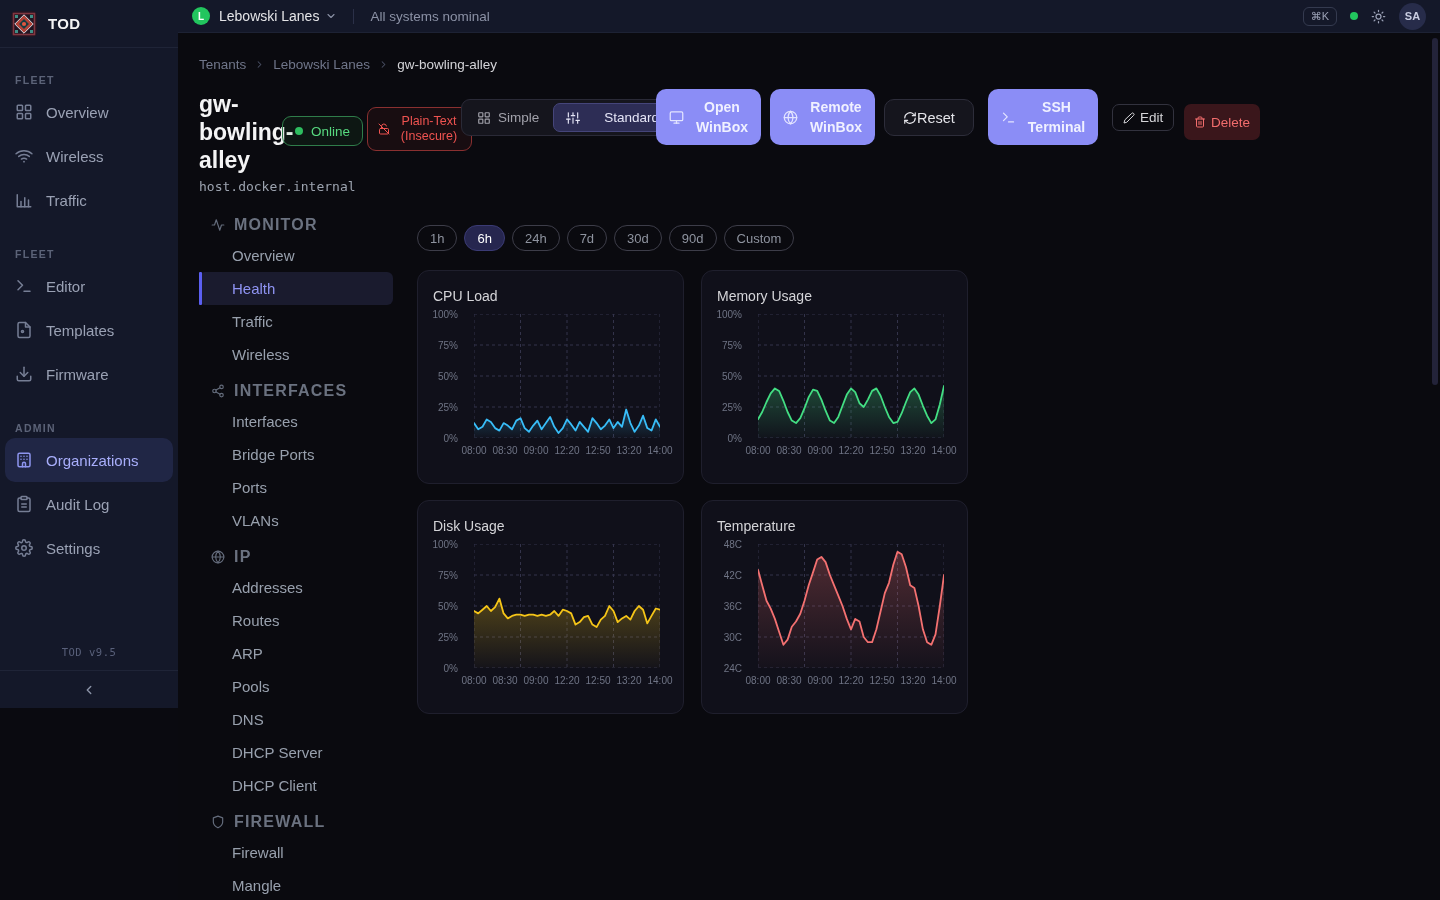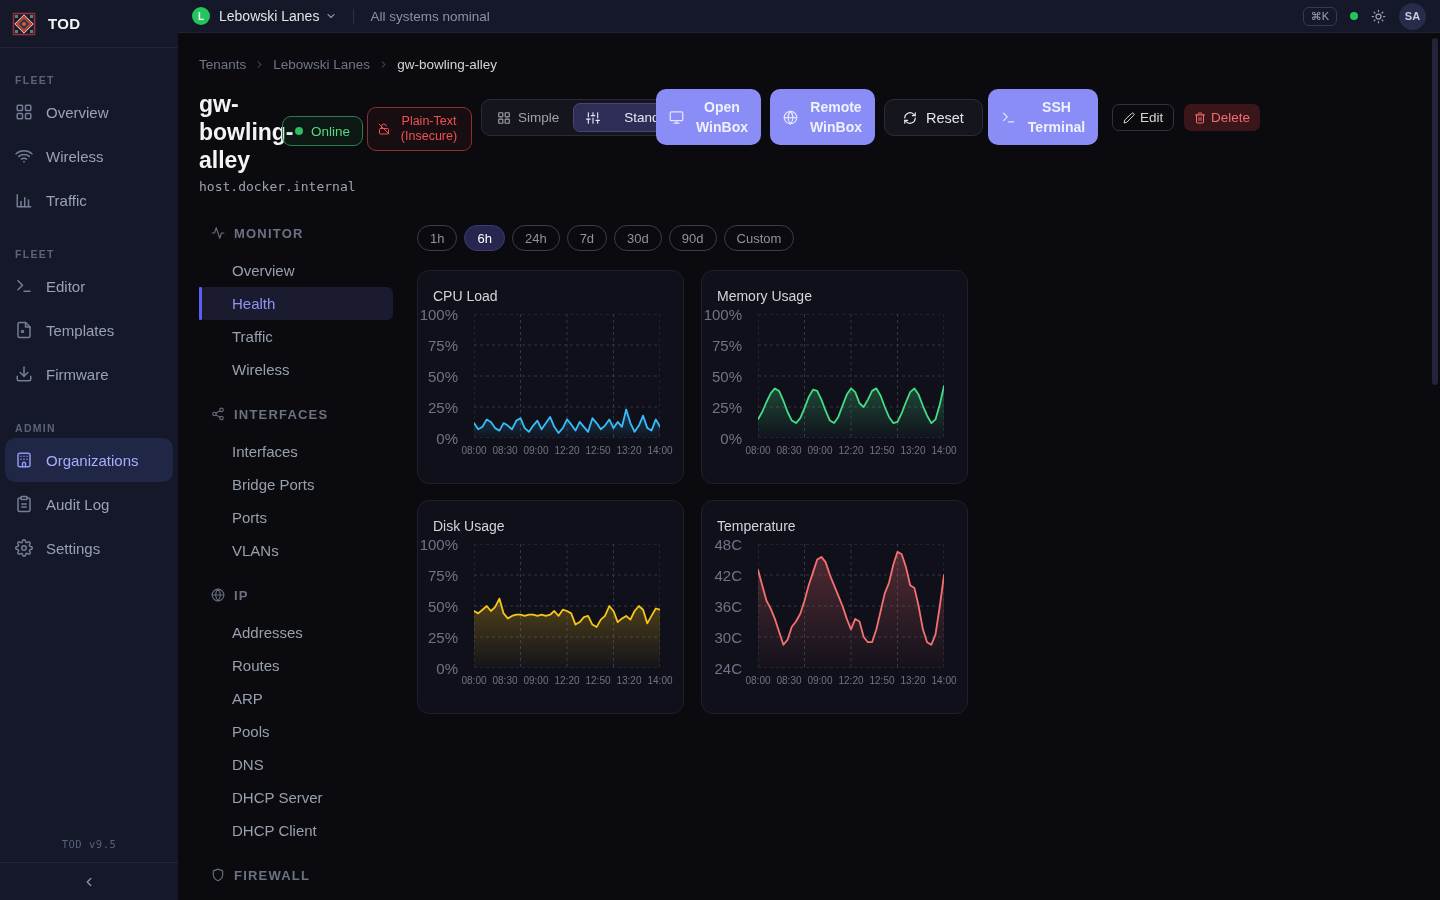--- a/index.html
+++ b/index.html
@@ -1,21 +1,21 @@
 <!DOCTYPE html>
 <html><head>
 <meta charset="utf-8">
 <style>
   *{margin:0;padding:0;box-sizing:border-box;}
   html,body{width:1440px;height:900px;overflow:hidden;}
   body{font-family:"Liberation Sans",sans-serif;background:#0a0a10;color:#e5e5ea;position:relative;}
   svg{display:block;}
 
   
-  .sidebar{position:absolute;left:0;top:0;width:178px;height:900px;background:#141829;z-index:3;display:flex;flex-direction:column;}
+  .sidebar{position:absolute;left:0;top:0;width:178px;height:708px;background:#141829;z-index:3;display:flex;flex-direction:column;}
   .side-logo{height:48px;display:flex;align-items:center;gap:11px;padding:0 11px;border-bottom:1px solid #1f2437;flex:none;}
   .logo-text{font-size:15px;font-weight:700;color:#f4f4f5;letter-spacing:.4px;}
   .side-section-label{padding:0 15px;margin:26px 0 4px;font-size:10.5px;letter-spacing:1.3px;color:#5c6378;font-weight:700;}
   .side-item{display:flex;align-items:center;gap:13px;height:44px;padding:0 15px;color:#9aa1b4;font-size:15px;cursor:pointer;}
   .side-item .icn{width:18px;height:18px;color:#767e95;flex:none;}
   .side-item.active{background:#202645;border-radius:10px;margin:0 5px;padding:0 10px;color:#a8aefb;}
   .side-item.active .icn{color:#8d95f0;}
   .side-footer{margin-top:auto;}
   .side-version{text-align:center;font-family:"DejaVu Sans Mono",monospace;font-size:10.5px;color:#59607a;padding-bottom:12px;letter-spacing:.5px;}
   .side-collapse{height:38px;border-top:1px solid #1f2437;display:flex;align-items:center;justify-content:center;color:#8b93a7;cursor:pointer;}
@@ -39,58 +39,58 @@
   .breadcrumb .sep{color:#4b5166;display:flex;}
   .breadcrumb .current{color:#d4d4d8;}
   .page-title{position:absolute;left:21px;top:57px;width:132px;font-size:23px;line-height:28px;font-weight:700;color:#f4f4f5;word-wrap:break-word;}
   .host-name{position:absolute;left:21px;top:146px;font-family:"DejaVu Sans Mono",monospace;font-size:13px;color:#9ca3af;}
 
   .badge{position:absolute;display:flex;align-items:center;border-radius:9px;font-size:13.5px;}
   .badge-online{left:104px;top:83px;height:30px;padding:0 12px;gap:8px;border:1px solid #2f7d4a;background:rgba(46,160,67,.09);color:#57d97f;}
   .badge-online .dot{width:8px;height:8px;border-radius:50%;background:#2ebd5f;}
   .badge-insecure{left:189px;top:74px;padding:6px 10px;gap:7px;border:1px solid #8a3030;background:rgba(190,45,45,.08);color:#ef5350;font-size:12.5px;line-height:15px;text-align:center;}
 
-  .segmented{position:absolute;left:283px;top:66px;height:37px;background:#15151d;border:1px solid #2a2a37;border-radius:9px;display:flex;align-items:center;padding:0 3px;gap:2px;margin-left:20px;}
+  .segmented{position:absolute;left:283px;top:66px;height:37px;background:#15151d;border:1px solid #2a2a37;border-radius:9px;display:flex;align-items:center;padding:0 3px;gap:2px;}
   .seg-item{display:flex;align-items:center;gap:7px;height:29px;padding:0 12px;border-radius:7px;font-size:13.5px;color:#a1a1aa;cursor:pointer;}
   .seg-item .icn{width:14px;height:14px;}
   .seg-item.active{background:#2d2d55;border:1px solid #45457a;color:#e6e6f7;gap:24px;}
 
   .btn{position:absolute;display:flex;align-items:center;cursor:pointer;border-radius:10px;}
   .btn-primary{background:#8b8df6;color:#f0f1ff;width:105px;height:56px;padding:0 10px 0 13px;gap:9px;font-size:14px;line-height:20px;}
   .btn-primary .icn{width:15px;height:15px;color:#e3e4ff;flex:none;}
   .btn-primary .lbl{text-align:center;flex:1;font-weight:bold;}
   .btn-open{left:478px;top:56px;}
   .btn-remote{left:592px;top:56px;}
   .btn-ssh{left:810px;top:56px;width:110px;}
-  .btn-reset{left:706px;top:66px;height:37px;padding:0 18px;gap:9px;background:#15151d;border:1px solid #2d2d3a;color:#e4e4e9;font-size:14.5px;}
+  .btn-reset{left:706px;top:66px;height:37px;padding:0 18px;background:#15151d;border:1px solid #2d2d3a;color:#e4e4e9;font-size:14.5px;}
   .btn-reset .icn{width:14px;height:14px;}
   .btn-edit{left:934px;top:71px;height:27px;padding:0 10px;gap:5px;border:1px solid #32323e;color:#d4d4d8;font-size:13.5px;border-radius:7px;}
   .btn-edit .icn{width:12px;height:12px;}
-  .btn-delete{left:1006px;top:71px;height:27px;padding:11px 10px;gap:5px;background:#3a161b;color:#f26d6d;font-size:13.5px;border-radius:7px;}
+  .btn-delete{left:1006px;top:71px;height:36px;padding:11px 10px;gap:5px;background:#3a161b;color:#f26d6d;font-size:13.5px;border-radius:7px;}
   .btn-delete .icn{width:12px;height:12px;}
 
   
   .subnav{position:absolute;left:21px;top:172px;width:194px;}
-  .subnav-group-header{display:flex;gap:9px;height:28px;margin-top:21px;padding-left:12px;color:#6b7280;font-size:13px;font-weight:700;letter-spacing:1.2px;}
+  .subnav-group-header{display:flex;align-items:center;gap:9px;height:28px;margin-top:6px;padding-left:12px;color:#6b7280;font-size:16px;font-weight:700;letter-spacing:1.2px;}
   .subnav-group-header .icn{width:14px;height:14px;color:#646c7c;}
   .subnav-item{position:relative;display:flex;align-items:center;height:33px;padding-left:33px;font-size:15px;color:#98a0ad;border-radius:6px;cursor:pointer;}
   .subnav-item.active{background:#1a1b2e;color:#8f94f3;}
   .subnav-item.active::before{content:"";position:absolute;left:0;top:0;bottom:0;width:3px;background:#5b5ff0;border-radius:1px;}
 
   
   .content-right{position:absolute;left:239px;top:192px;}
   .time-pills{display:flex;gap:7px;}
   .pill{height:26px;display:flex;align-items:center;padding:0 12px;border:1px solid #3d3d49;border-radius:13px;font-size:13px;color:#8e939f;cursor:pointer;}
   .pill.active{background:#26264f;border-color:#3b3b75;color:#ffffff;}
   .cards{margin-top:19px;display:grid;grid-template-columns:267px 267px;grid-auto-rows:214px;gap:16px 17px;}
   .card{position:relative;background:#10101a;border:1px solid #1f1f2d;border-radius:12px;}
   .card-title{position:absolute;left:15px;top:17px;font-size:14px;color:#d4d4d8;}
   .plot{position:absolute;left:56px;top:43px;width:186px;height:124px;}
   .yticks{position:absolute;left:0;top:43px;width:48px;height:124px;}
-  .yticks span{position:absolute;right:8px;transform:translateY(-50%);font-size:15px;color:#6f7485;white-space:nowrap;text-align:center;}
+  .yticks span{position:absolute;right:8px;transform:translateY(-50%);font-size:10px;color:#6f7485;white-space:nowrap;text-align:center;}
   .xticks{position:absolute;left:56px;top:174px;width:186px;height:14px;}
   .xticks span{position:absolute;transform:translateX(-50%);font-size:10px;color:#6f7485;white-space:nowrap;}
   .grid{stroke:#33334a;stroke-width:1;stroke-dasharray:3 3;}
 
   .scroll-thumb{position:absolute;right:2px;top:5px;width:6px;height:347px;background:#232339;border-radius:3px;}
 </style>
 </head>
 <body>
 
 <nav class="sidebar">

